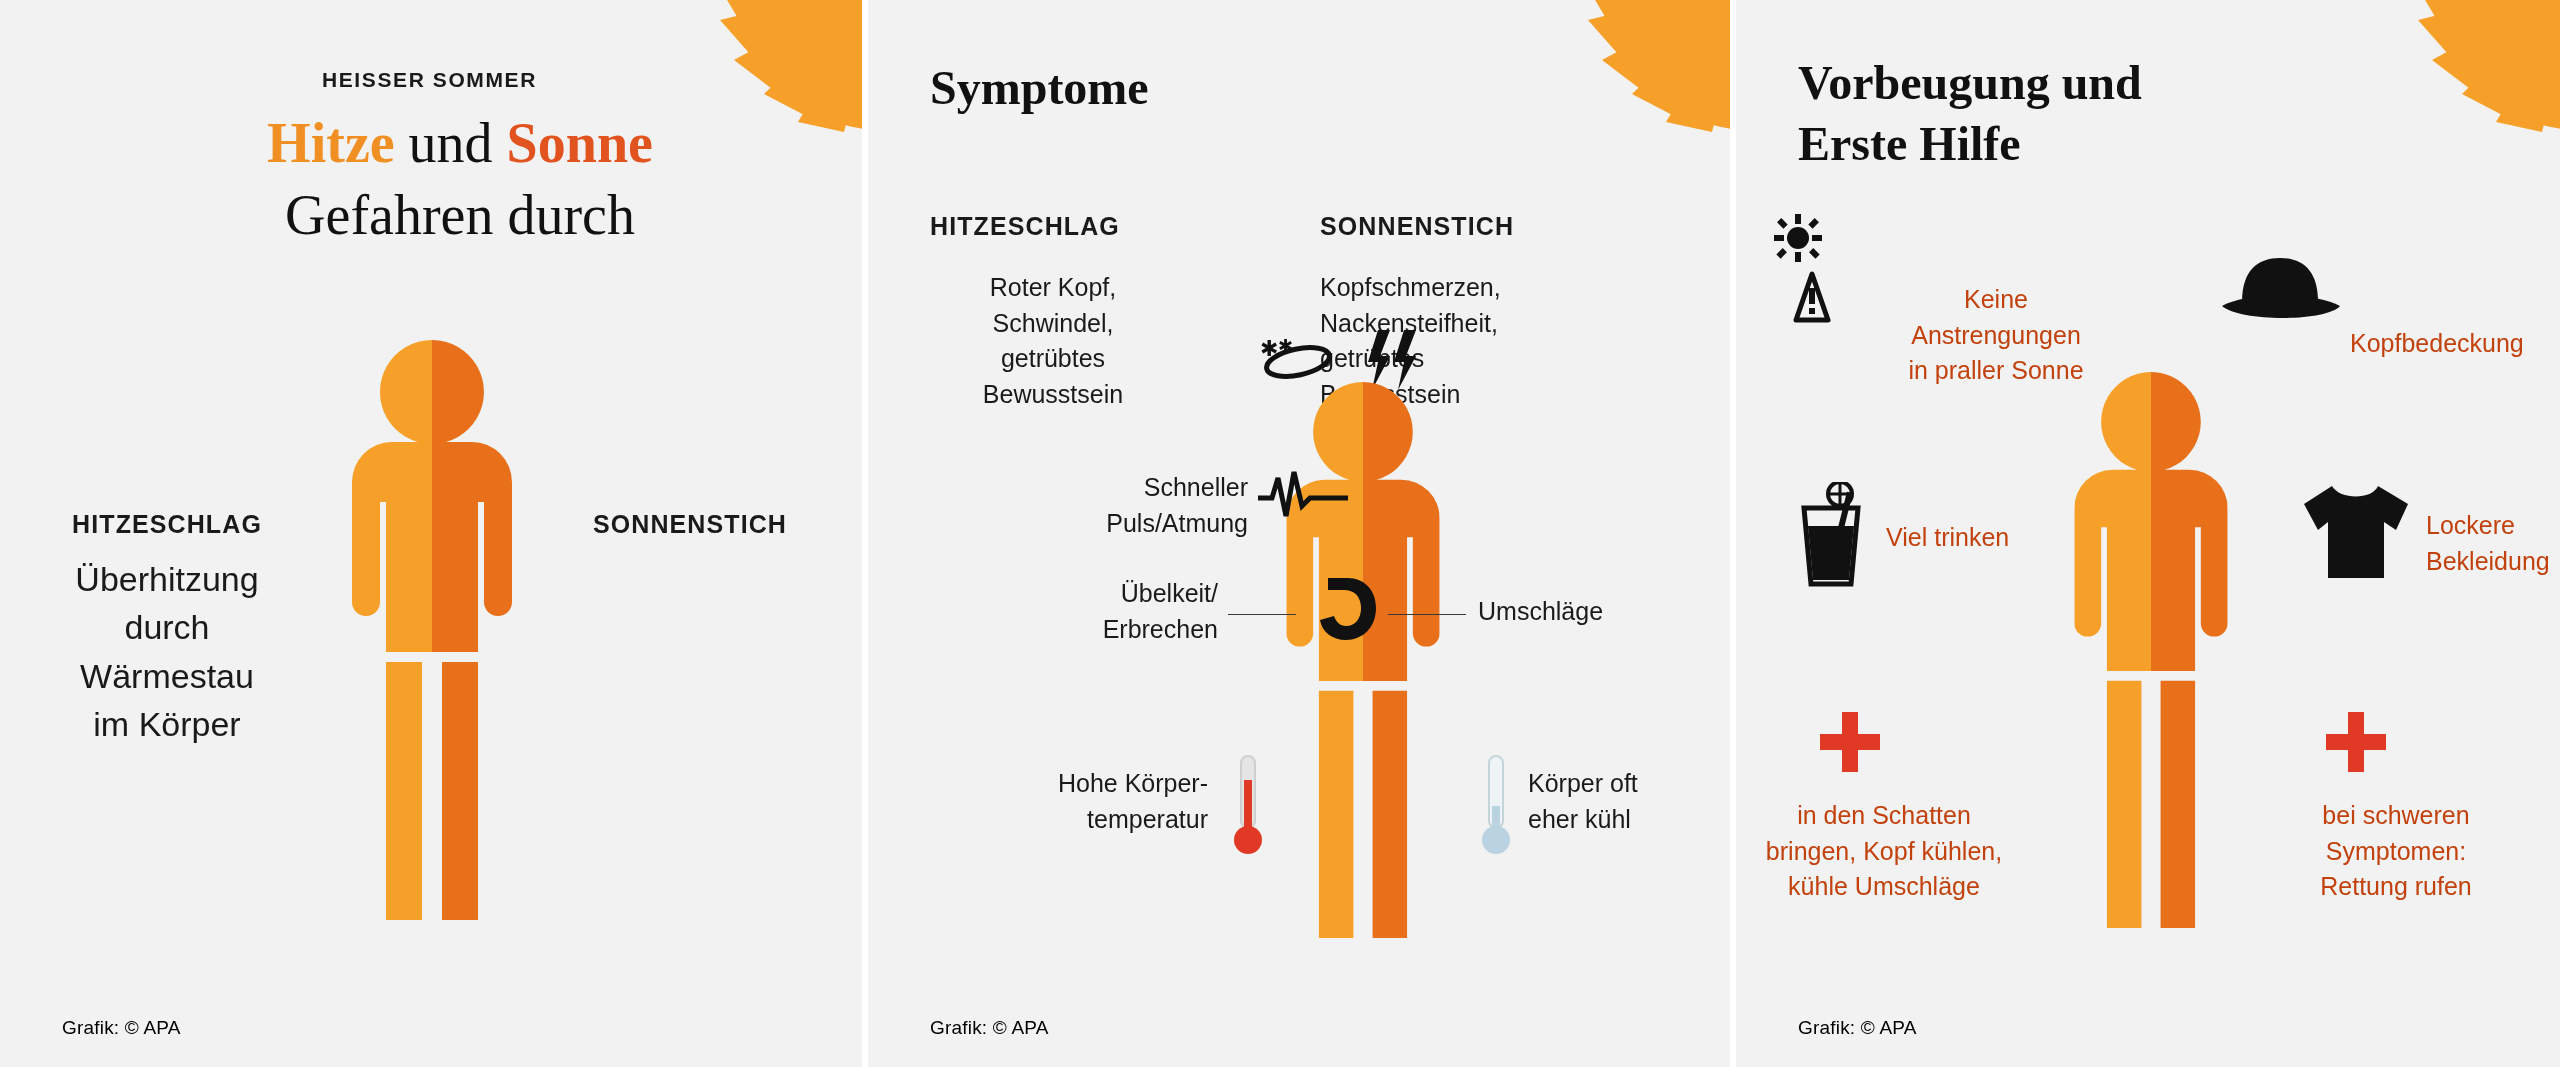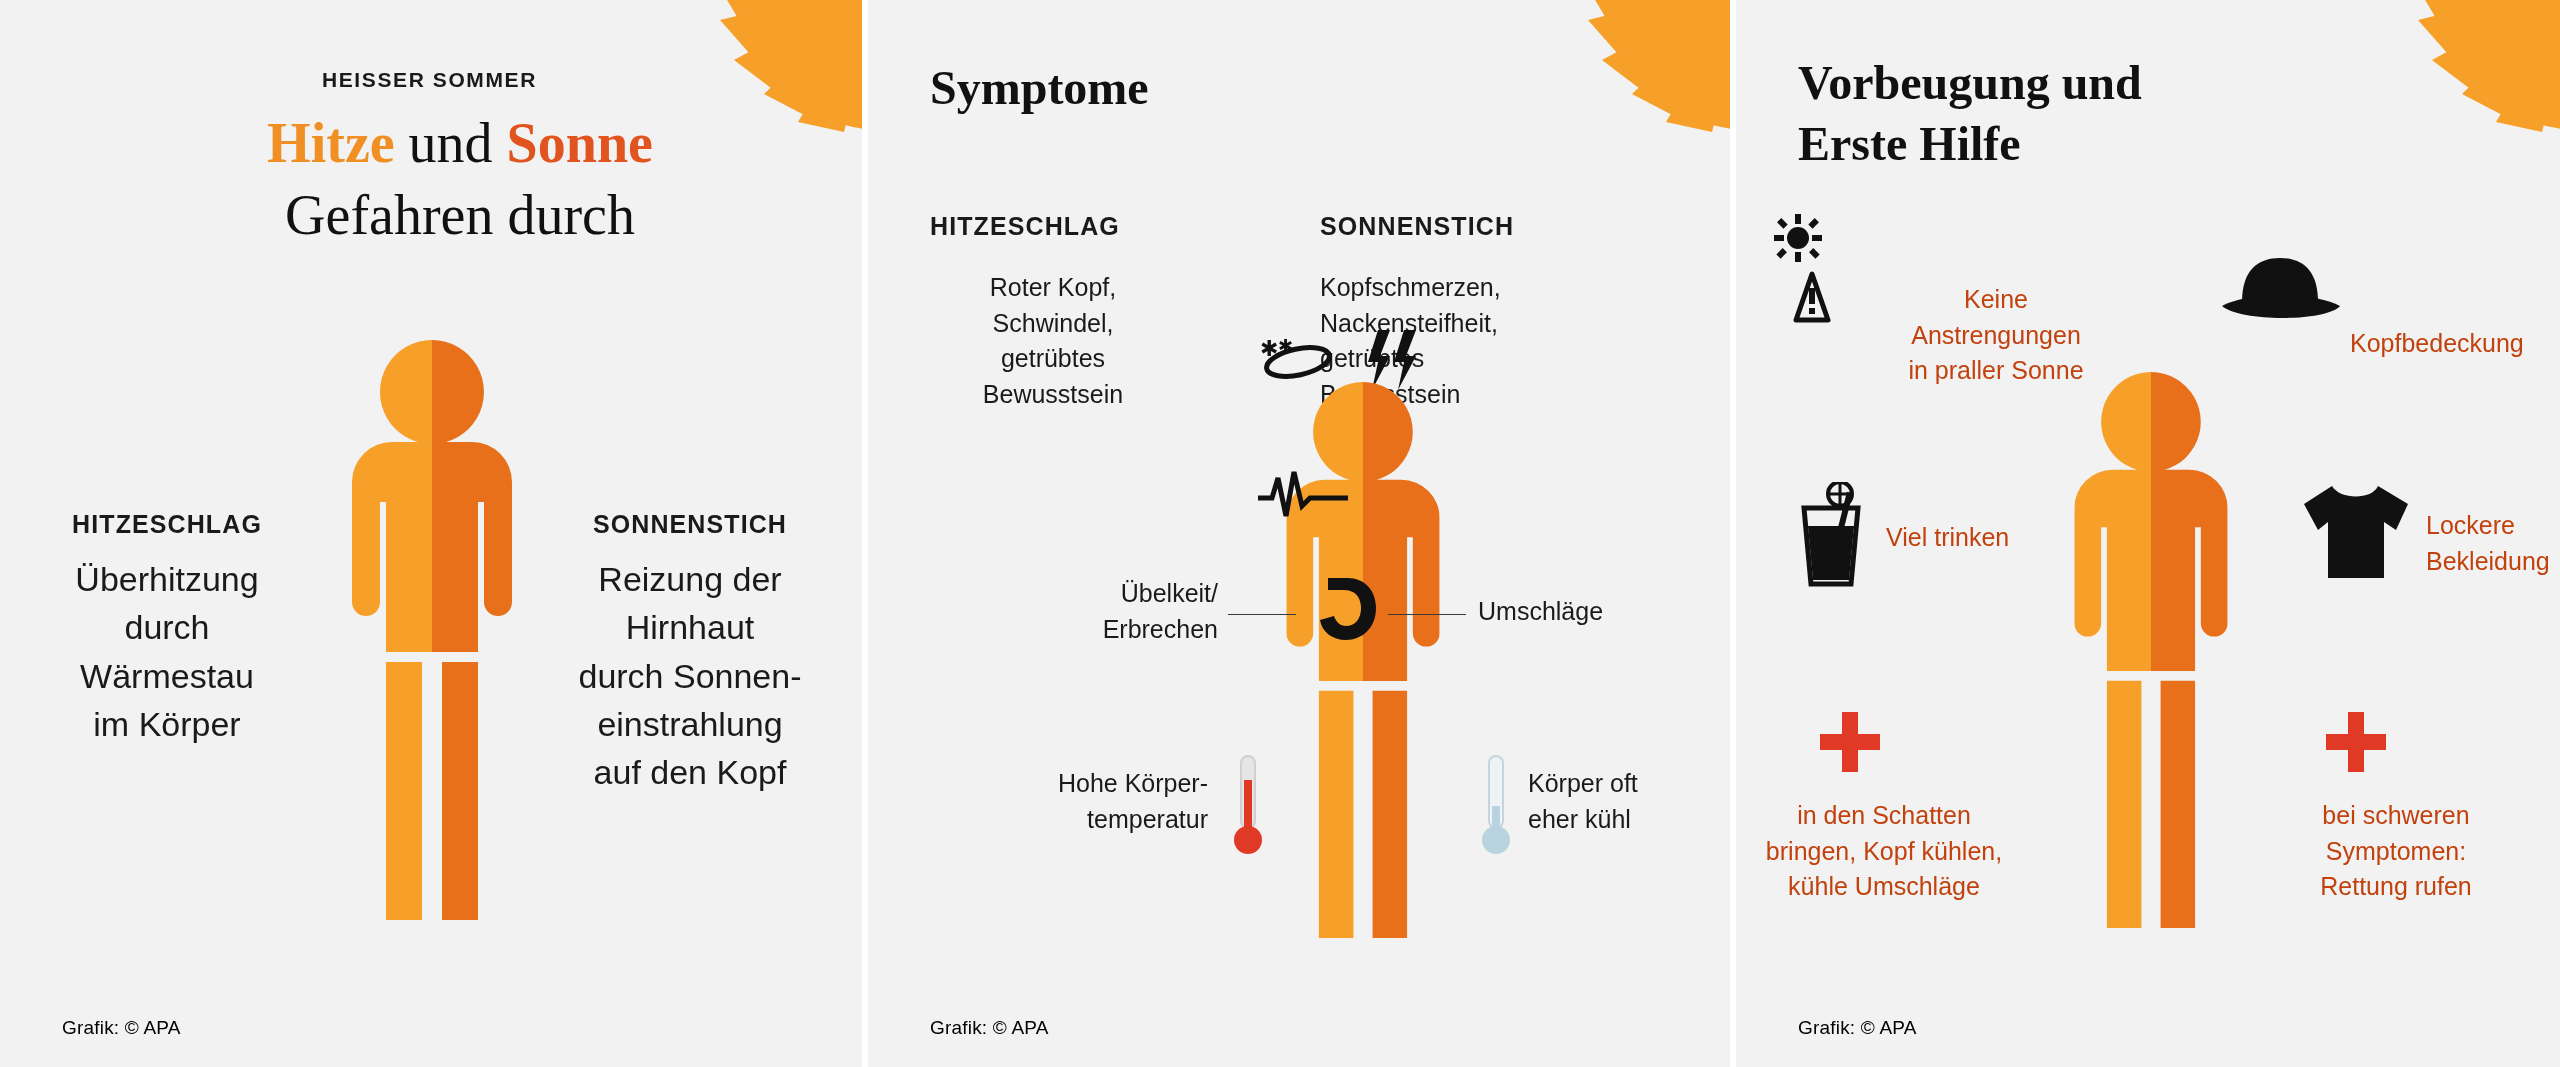--- a/index.html
+++ b/index.html
@@ -197,25 +197,20 @@
     <div class="side-block p1-left">
       <div class="st">HITZESCHLAG</div>
       <div class="sb" style="white-space:pre-line">Überhitzung
 durch
 Wärmestau
 im Körper</div>
     </div>
 
     <div class="side-block p1-right">
       <div class="st">SONNENSTICH</div>
-      <div class="sb" style="white-space:pre-line">Reizung der
-Hirnhaut
-durch Sonnen-
-einstrahlung
-auf den Kopf</div>
     </div>
 
     <div class="credit">Grafik: © APA</div>
   </section>
 
   <section class="panel p2">
 
     <div class="sun">
       <svg viewBox="0 0 420 420">
         <g fill="#f6a02a">
@@ -283,20 +278,22 @@
         <circle cx="46" cy="36" r="5" fill="#f6a02a"></circle>
       </svg>
     </div>
 
     <div class="icon-box" style="top:468px; left:390px;">
       <svg width="90" height="56" viewBox="0 0 90 56">
         <polyline points="0,30 14,30 20,10 28,48 36,4 44,38 52,30 90,30" fill="none" stroke="#111" stroke-width="5"></polyline>
       </svg>
     </div>
 
+    <div class="p2-text r" style="top:470px; left:160px; width:220px; white-space:pre-line">Schneller
+Puls/Atmung</div>
 
     <div class="p2-text r" style="top:576px; left:120px; width:230px; white-space:pre-line">Übelkeit/
 Erbrechen</div>
     <div class="callout-line" style="top:614px; left:360px; width:68px;"></div>
 
     <div class="p2-text" style="top:594px; left:610px; width:230px;">Umschläge</div>
     <div class="callout-line" style="top:614px; left:520px; width:78px;"></div>
 
     <div class="p2-text r" style="top:766px; left:90px; width:250px; white-space:pre-line">Hohe Körper-
 temperatur</div>

